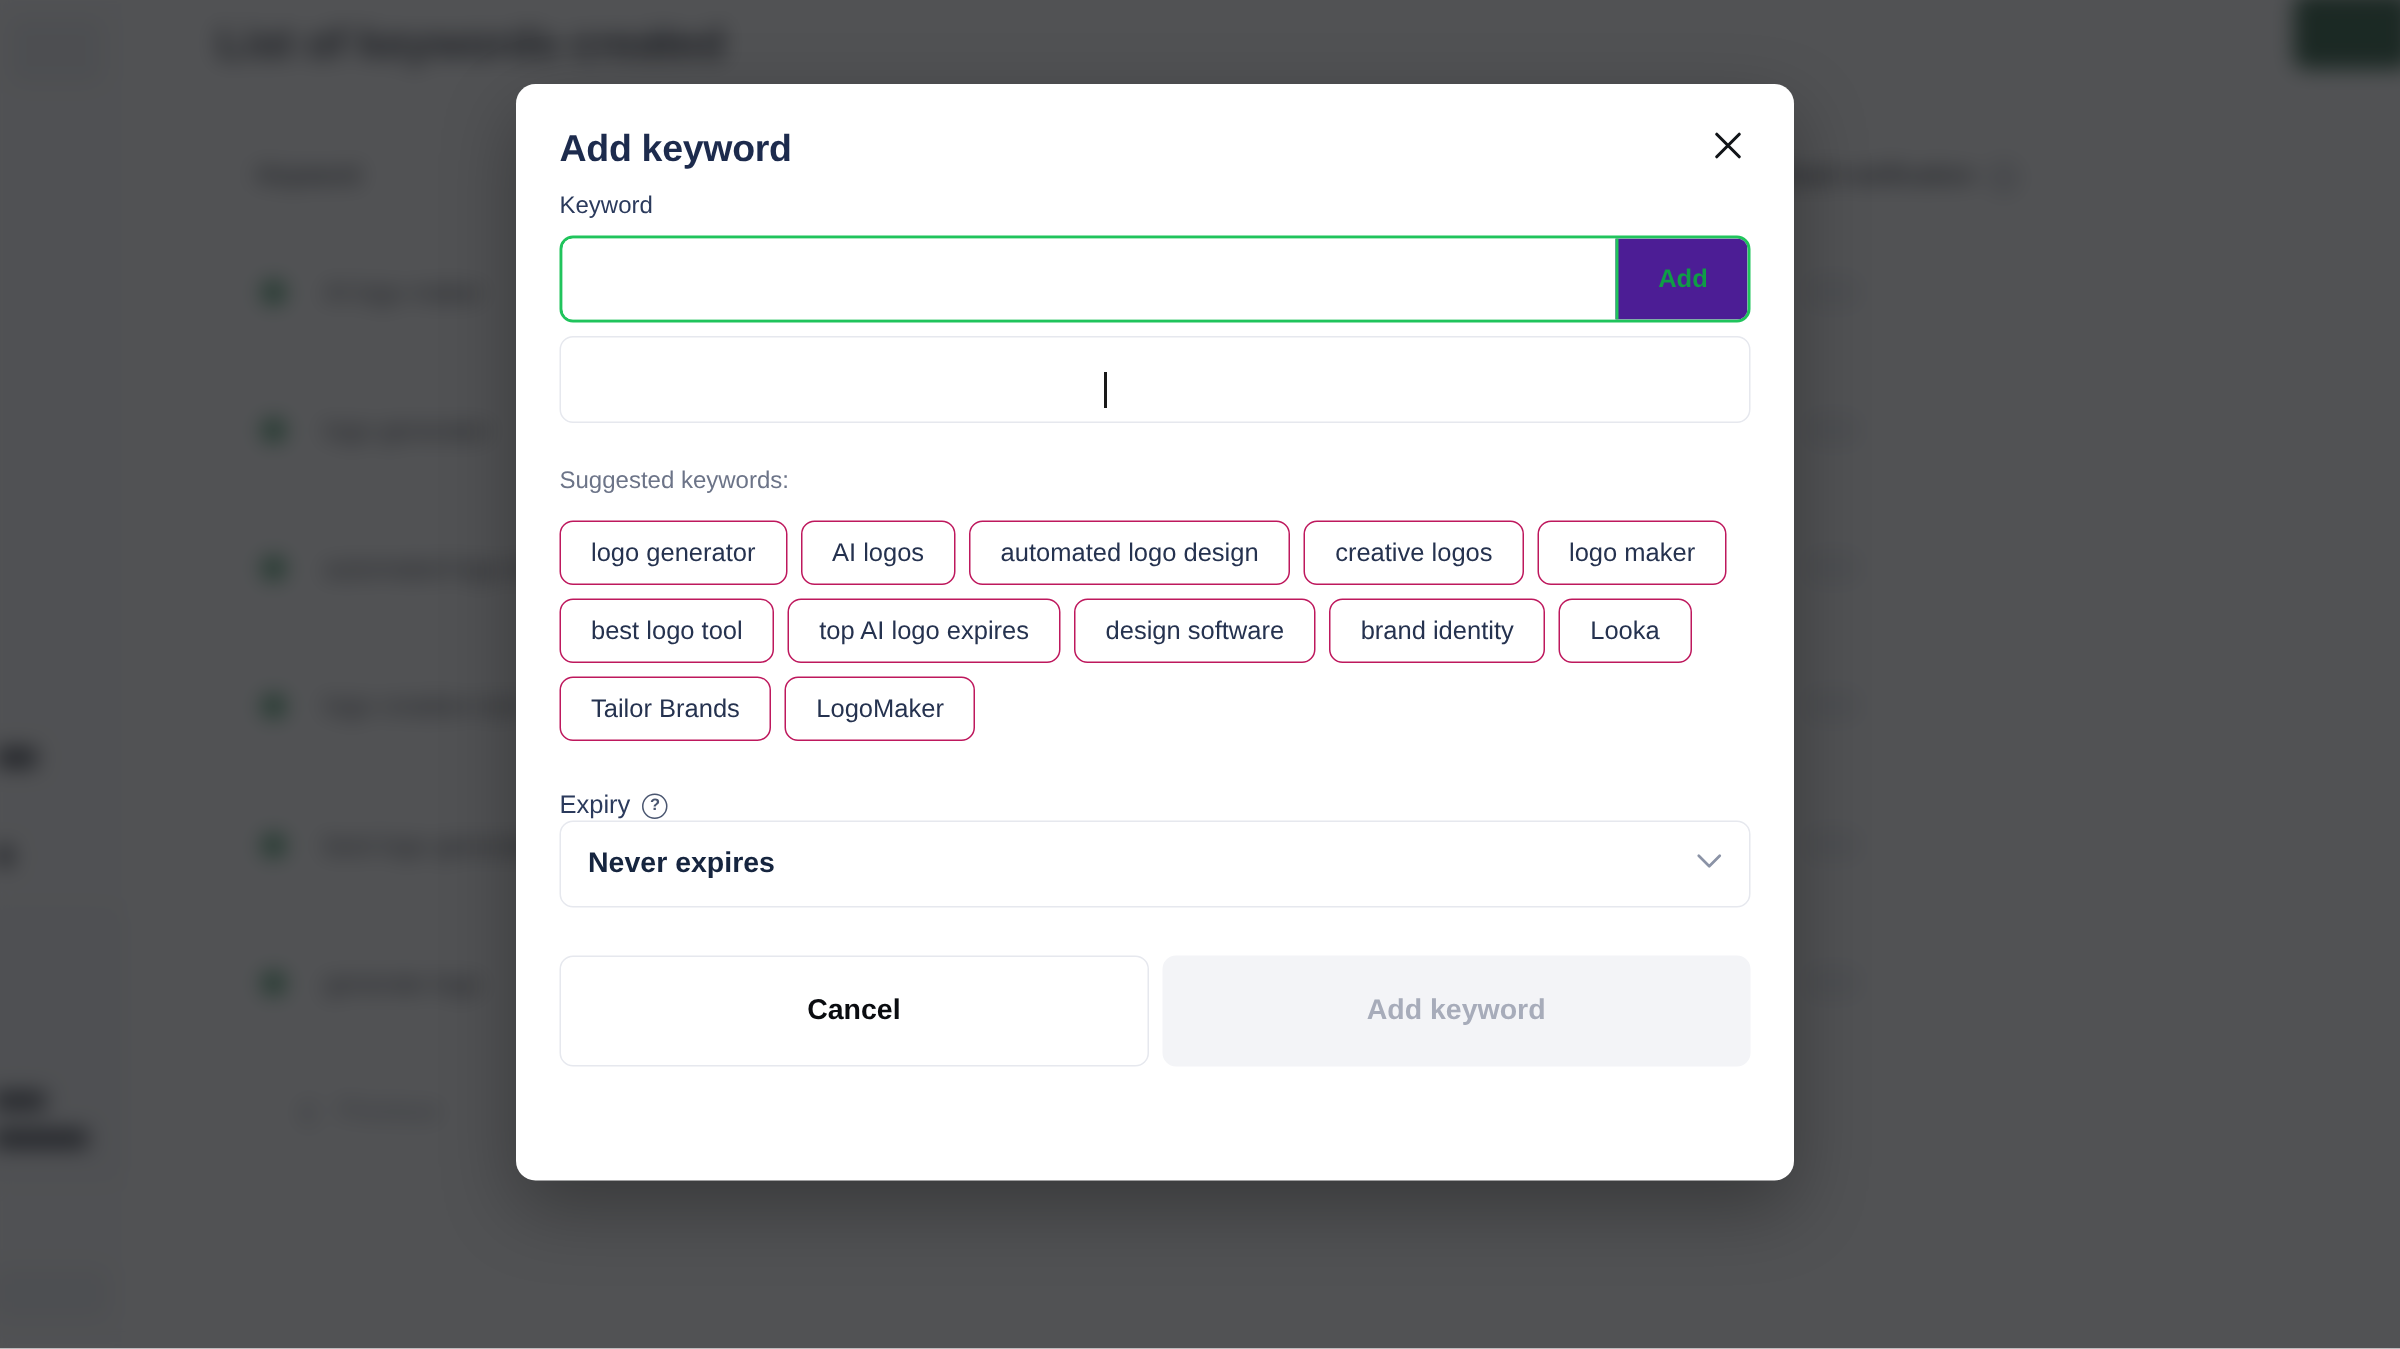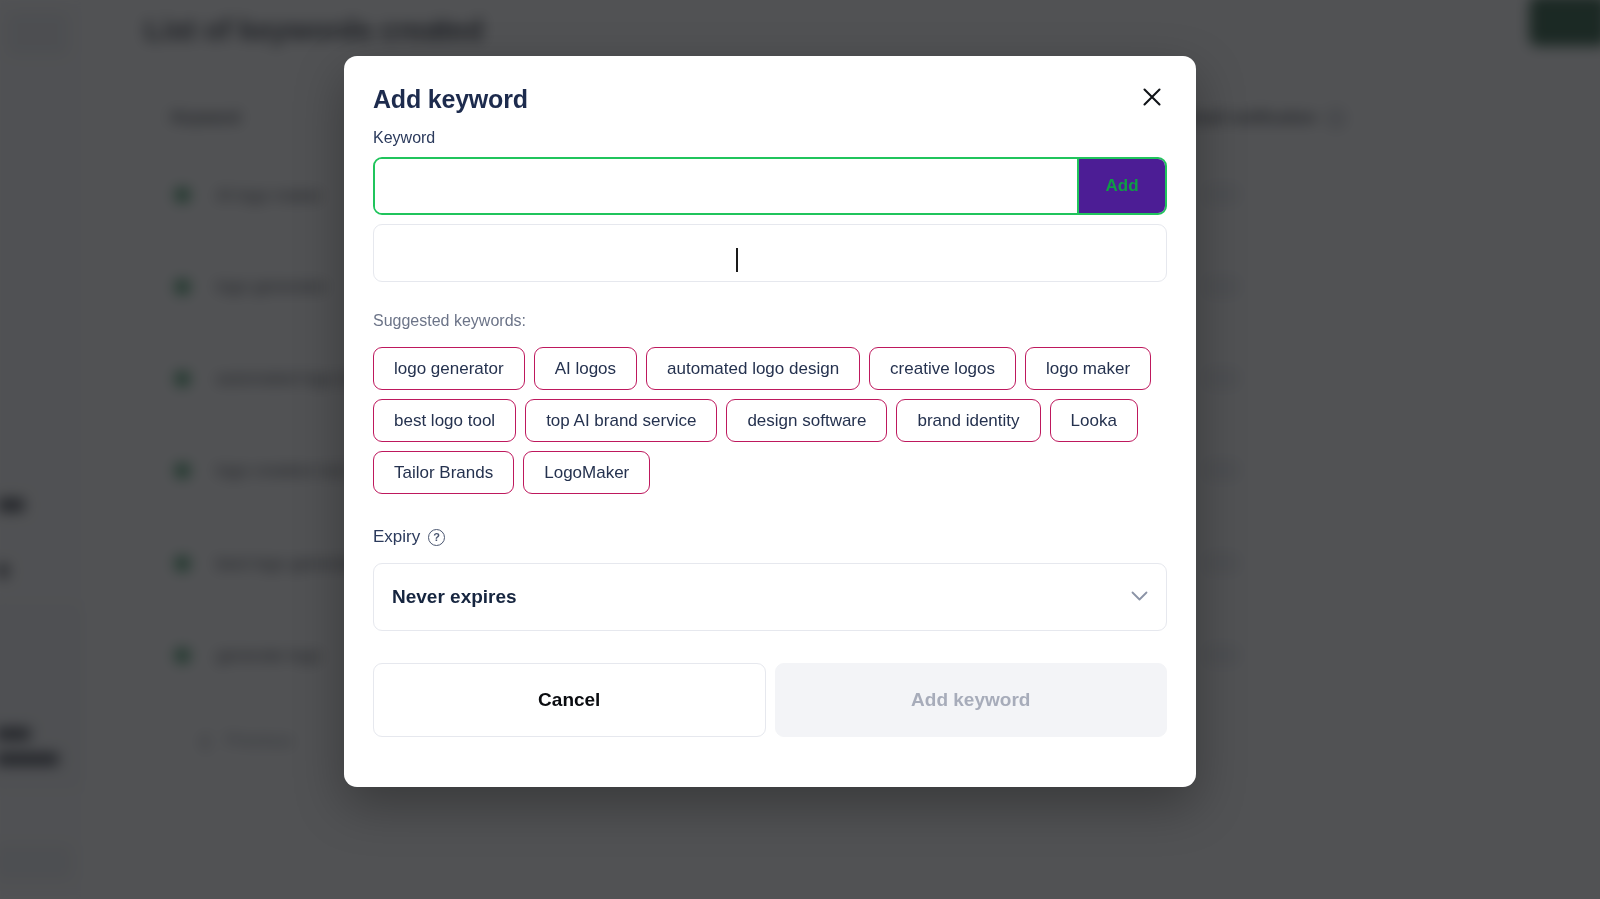--- a/index.html
+++ b/index.html
@@ -271,22 +271,22 @@
     border: 1.4px solid #4a5670;
     border-radius: 50%;
     font-size: 11px;
     color: #4a5670;
     font-weight: bold;
     line-height: 1;
   }
 
   .select-wrap {
     position: relative;
-    margin-top: 16px;
-    height: 68px;
+    margin-top: 0;
+    height: 58px;
     border: 1px solid #e6e8ee;
     border-radius: 9px;
     background: #ffffff;
     display: flex;
     align-items: center;
     padding: 0 18px;
     cursor: pointer;
   }
   .select-value {
     font-size: 19px;
@@ -416,21 +416,21 @@
 
     <div class="suggested-label">Suggested keywords:</div>
 
     <div class="chips">
       <button class="chip">logo generator</button>
       <button class="chip">AI logos</button>
       <button class="chip">automated logo design</button>
       <button class="chip">creative logos</button>
       <button class="chip">logo maker</button>
       <button class="chip">best logo tool</button>
-      <button class="chip">top AI brand service</button>
+      <button class="chip">top AI logo expires</button>
       <button class="chip">design software</button>
       <button class="chip">brand identity</button>
       <button class="chip">Looka</button>
       <button class="chip">Tailor Brands</button>
       <button class="chip">LogoMaker</button>
     </div>
 
     <div class="expiry-label-row">
       <span class="expiry-label">Expiry</span>
       <span class="help-icon">?</span>

